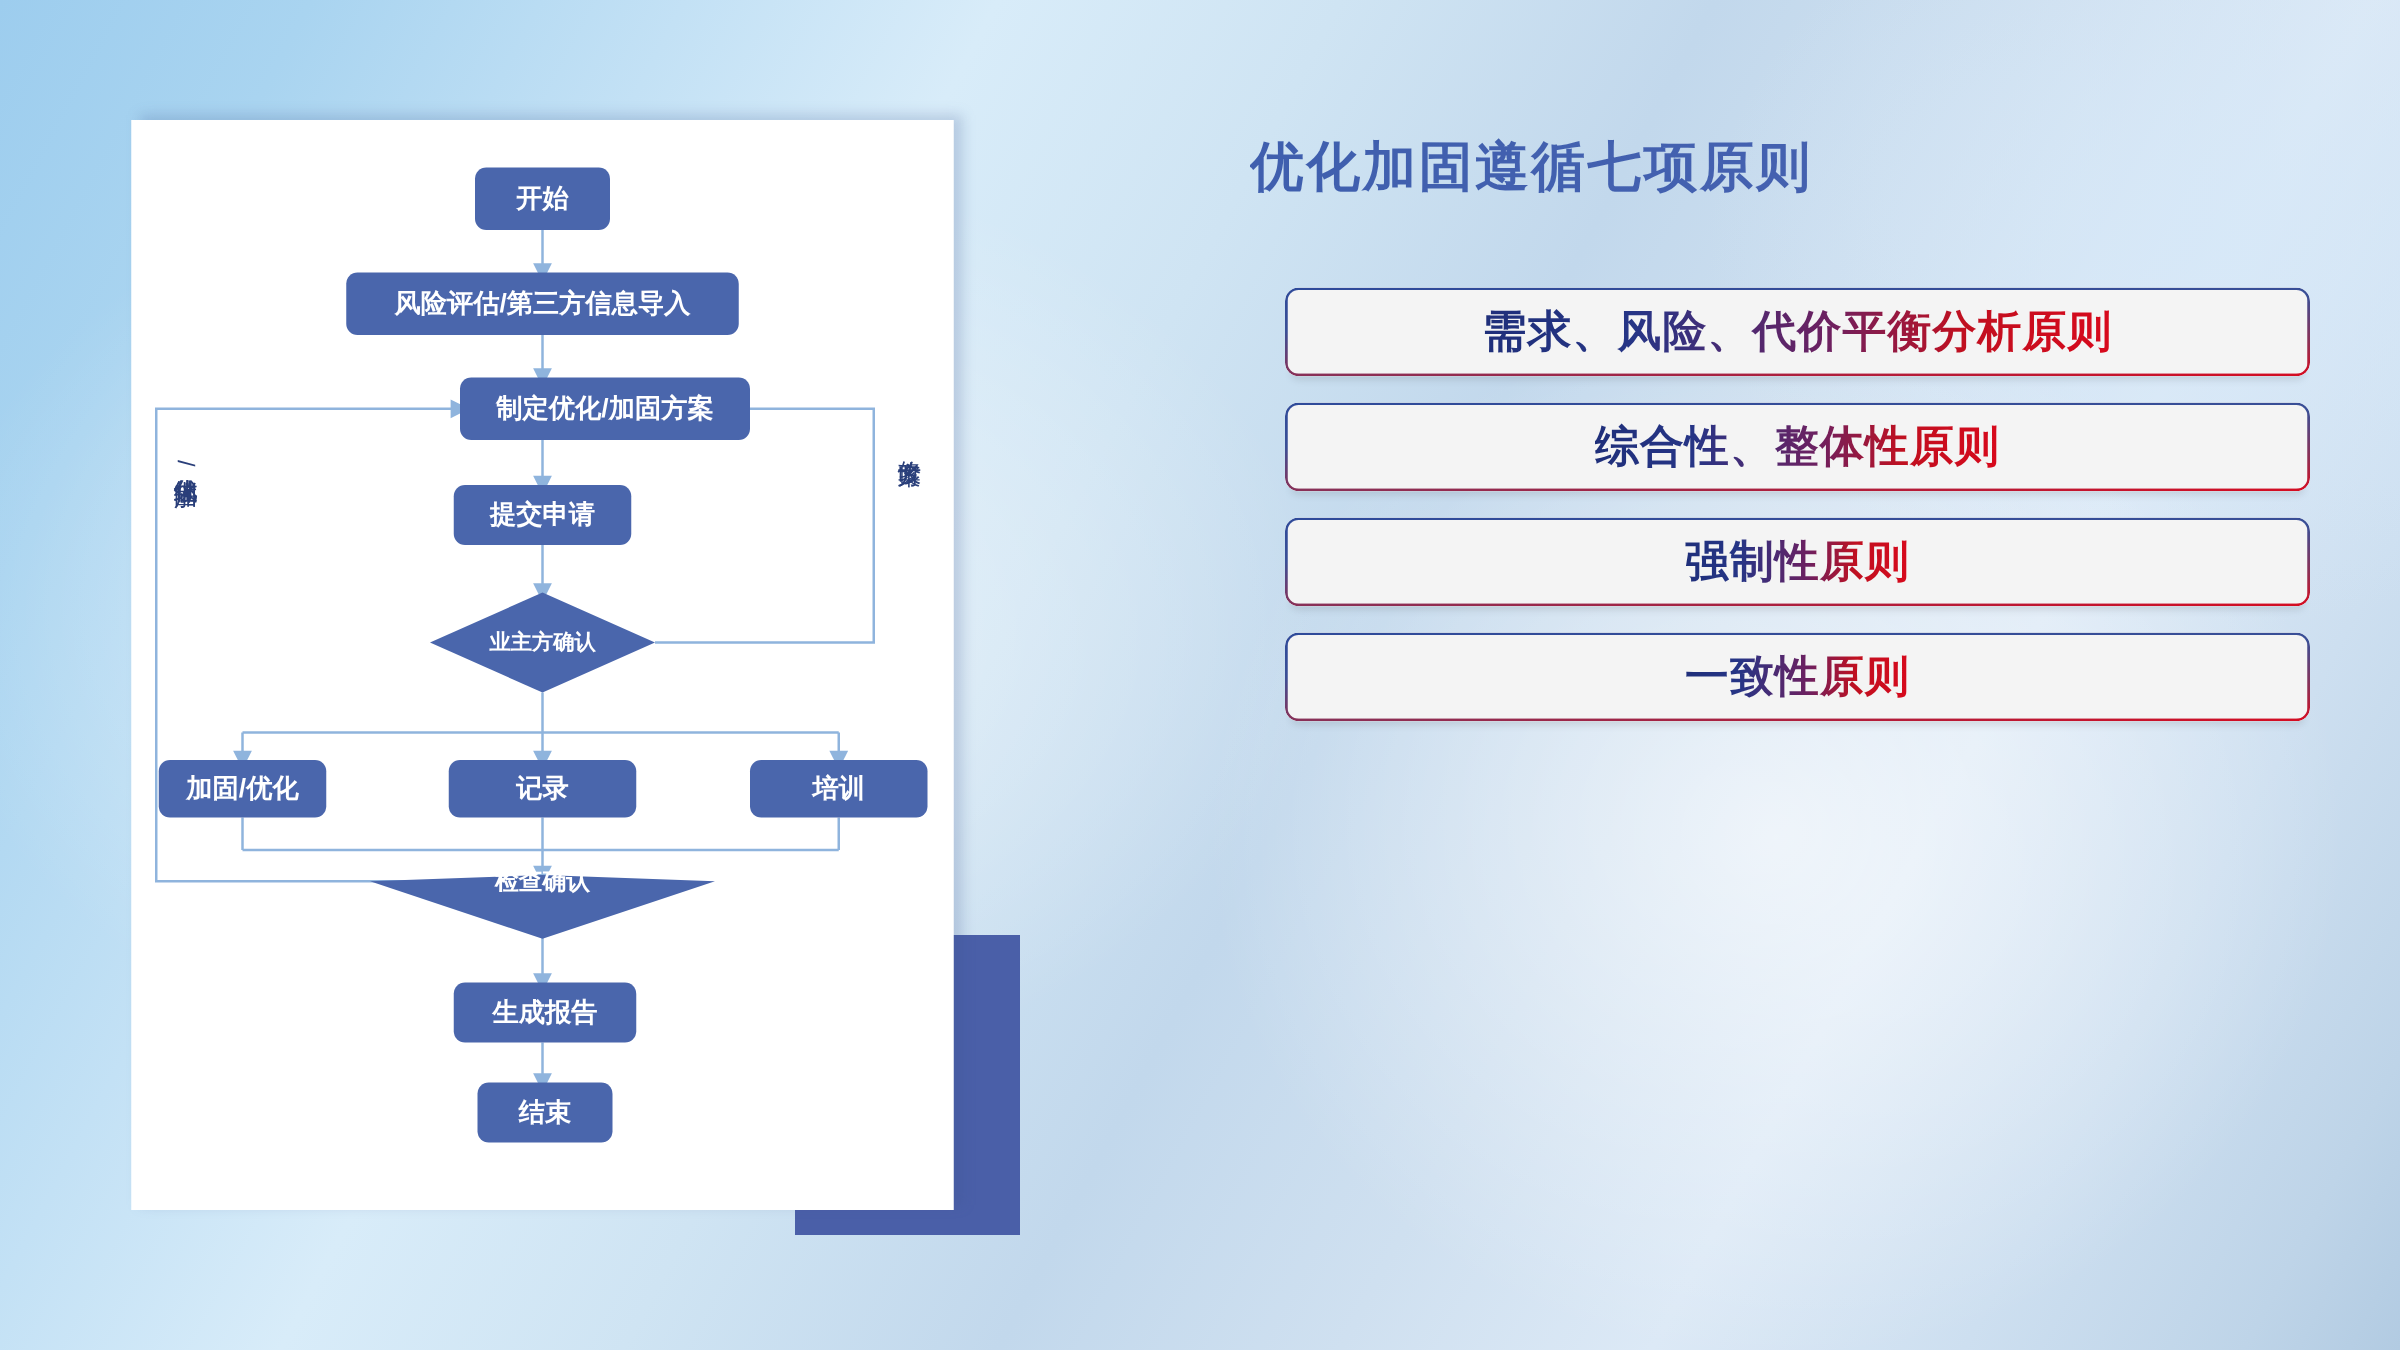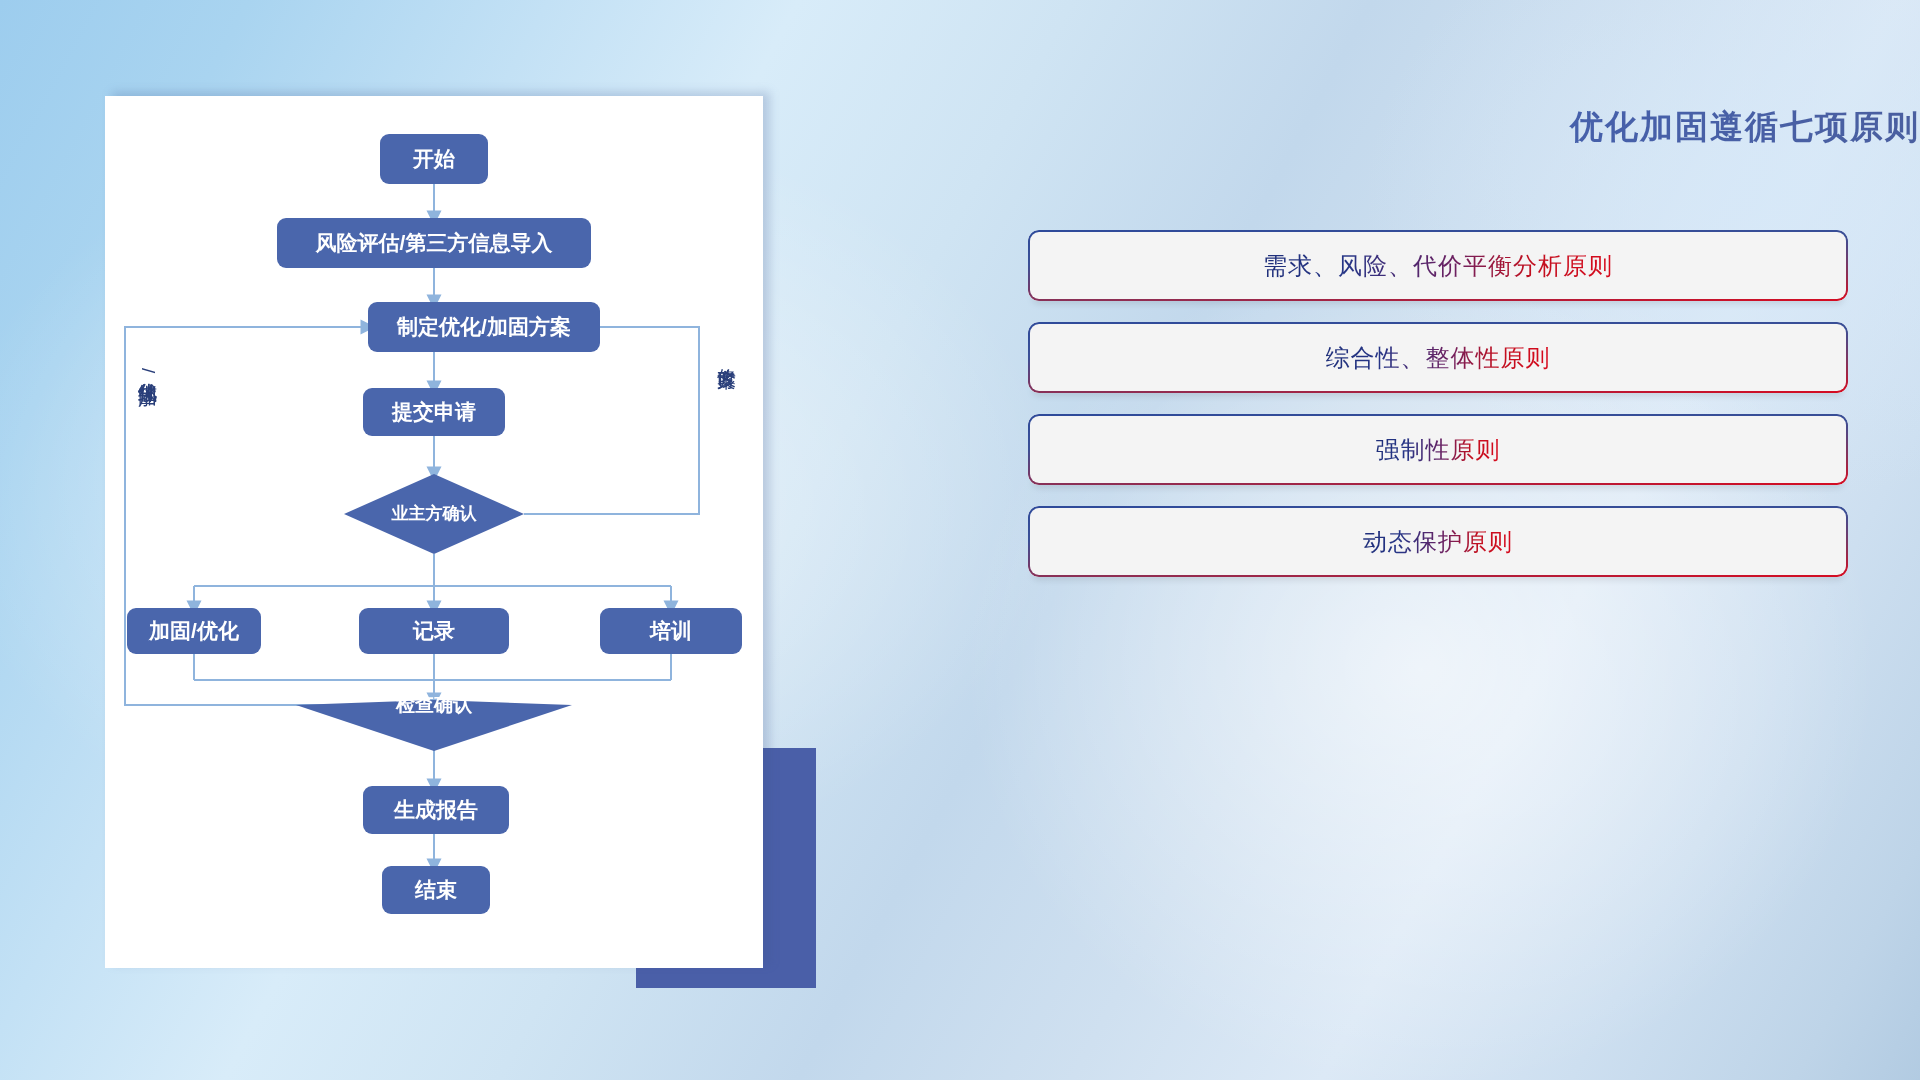--- a/index.html
+++ b/index.html
@@ -65,22 +65,22 @@
     fill: #2a3f7a; font-weight: normal;
   }
 
   
   #right-panel {
     position: absolute; left: 1000px; top: 0;
     width: 920px; height: 1080px;
   }
   #principles-title {
     position: absolute; left: 0; top: 105px; width: 920px;
-    text-align: right;
-    font-size: 33px; font-weight: bold; letter-spacing: 2px;
+    text-align: left;
+    font-size: 43px; font-weight: bold; letter-spacing: 2px;
     color: #3a5aa8;
     background: linear-gradient(90deg, #3f5fae 0%, #4461b0 45%, #4a5fa0 100%);
     -webkit-background-clip: text; background-clip: text;
     -webkit-text-fill-color: transparent;
     text-shadow: none;
   }
   #principles-list {
     position: absolute; left: 28px; top: 230px;
     width: 820px;
   }
@@ -108,21 +108,21 @@
   .principle-card::after {
     content: "";
     position: absolute; left: 4px; right: 4px; bottom: -3px; height: 7px;
     border-radius: 0 0 11px 11px;
     background: rgba(0,0,0,0.10);
     filter: blur(3px);
     z-index: -1;
   }
   .principle-text {
     position: relative; z-index: 2;
-    font-size: 24px; font-weight: normal; letter-spacing: 1px;
+    font-size: 35px; font-weight: bold; letter-spacing: 1px;
     background: linear-gradient(90deg, #1f2f7a 0%, #263586 24%, #6d2060 55%, #c01020 76%, #d8091c 100%);
     -webkit-background-clip: text; background-clip: text;
     -webkit-text-fill-color: transparent;
     color: #a01030;
     white-space: nowrap;
   }
 </style>
 </head>
 <body>
 
@@ -244,19 +244,19 @@
     <div class="principle-card">
       <span class="principle-text">综合性、整体性原则</span>
     </div>
 
 
     <div class="principle-card">
       <span class="principle-text">强制性原则</span>
     </div>
 
     <div class="principle-card">
-      <span class="principle-text">动态保护原则</span>
+      <span class="principle-text">一致性原则</span>
     </div>
 
 
 
   </div>
 </div>
 
 </body></html>

